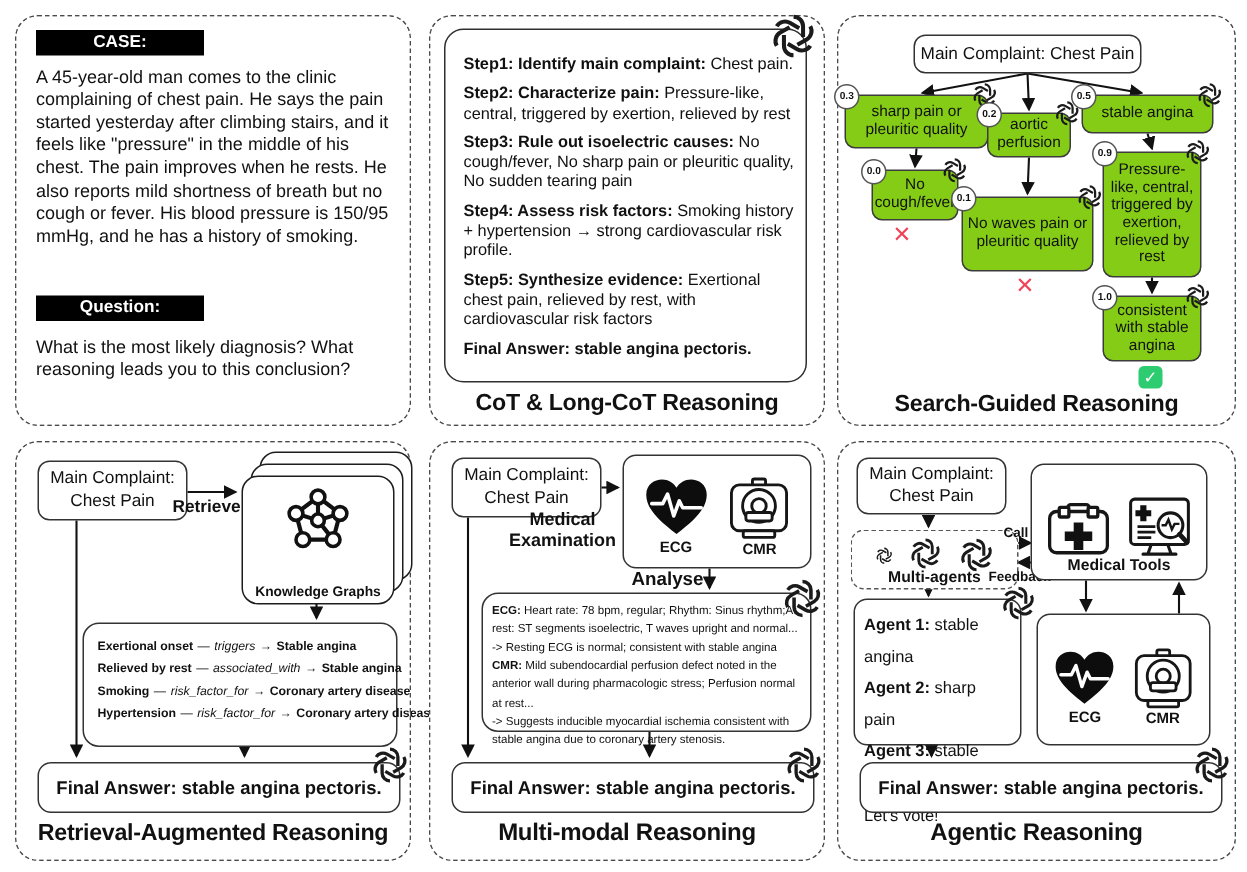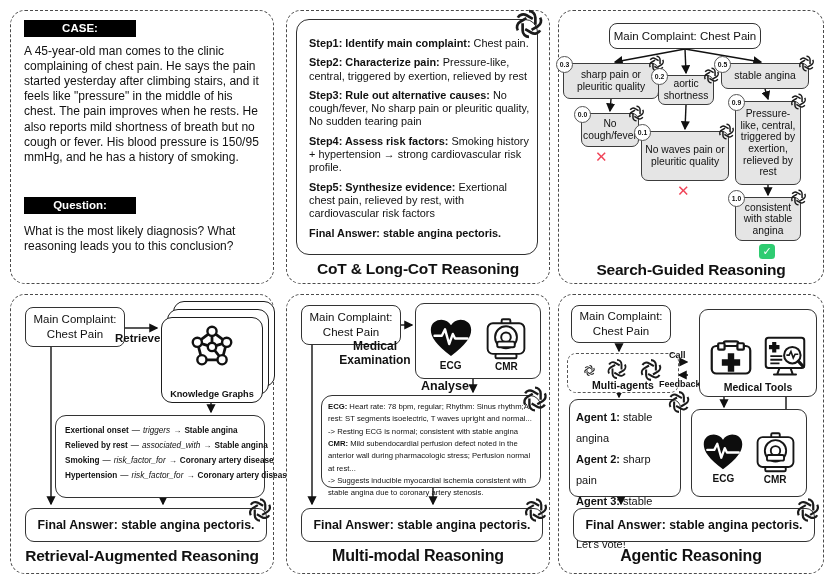--- a/index.html
+++ b/index.html
@@ -20,21 +20,21 @@
   .blackbox{position:absolute;background:#000;color:#fff;font-weight:bold;font-size:11.5px;
             text-align:center;line-height:17px;height:17px}
   .bodytext{position:absolute;font-size:12px;line-height:1.26}
   
   .inner-round{position:absolute;border:1.5px solid #2f2f2f;border-radius:13px;background:#fff}
   .steps{position:absolute;left:12px;right:7px;top:17px}
   .steps p{margin:0 0 6px;font-size:10.9px;line-height:1.22}
   .steps p.final{font-weight:bold;margin-bottom:0}
   .gpt{position:absolute;pointer-events:none}
   
-  .tnode{position:absolute;border:1.4px solid #3c3c3c;border-radius:7px;background:#e5e5e5;
+  .tnode{position:absolute;border:1.4px solid #3c3c3c;border-radius:7px;background:#84cc16;
          display:flex;align-items:center;justify-content:center;text-align:center;
          font-size:10.3px;line-height:1.12;padding:1px 2px;box-sizing:border-box}
   .badge{position:absolute;left:-8px;top:-8px;width:15px;height:15px;border:1.2px solid #555;
          border-radius:50%;background:#fff;font-size:6.8px;font-weight:600;
          display:flex;align-items:center;justify-content:center;z-index:3}
   .tnode .gpt{right:-8px;top:-10px;width:19px;height:19px}
   .cross{position:absolute;color:#f04458;font-size:15px;font-weight:900;line-height:1}
   .check{position:absolute;width:16px;height:15px;background:#2ecc71;border-radius:3.5px;color:#fff;
          font-size:11px;font-weight:bold;display:flex;align-items:center;justify-content:center}
   
@@ -143,21 +143,21 @@
 </div>
 
 <div class="panel" id="p2">
   <div class="inner-round" style="left:9px;top:8px;width:240px;height:234px">
     <svg class="gpt" style="right:-9px;top:-13px;width:34px;height:34px">
         <use href="#gpt"></use>
       </svg>
     <div class="steps">
       <p><b>Step1: Identify main complaint:</b><span> Chest pain.</span></p>
       <p><b>Step2: Characterize pain:</b><span> Pressure-like, central, triggered by exertion, relieved by rest</span></p>
-      <p><b>Step3: Rule out alternative causes:</b><span> No cough/fever, No sharp pain or pleuritic quality, No sudden tearing pain</span></p>
+      <p><b>Step3: Rule out isoelectric causes:</b><span> No cough/fever, No sharp pain or pleuritic quality, No sudden tearing pain</span></p>
       <p><b>Step4: Assess risk factors:</b><span> Smoking history + hypertension → strong cardiovascular risk profile.</span></p>
       <p><b>Step5: Synthesize evidence:</b><span> Exertional chest pain, relieved by rest, with cardiovascular risk factors</span></p>
       <p class="final">Final Answer: stable angina pectoris.</p>
     </div>
   </div>
   <div class="ptitle" style="bottom:5px">CoT &amp; Long-CoT Reasoning</div>
 </div>
 
 <div class="panel" id="p3">
   <svg class="wires">
@@ -176,21 +176,21 @@
     <svg class="gpt">
         <use href="#gpt"></use>
       </svg>
     <span>sharp pain or pleuritic quality</span>
   </div>
   <div class="tnode" style="left:99px;top:64px;width:56px;height:30px">
     <span class="badge">0.2</span>
     <svg class="gpt">
         <use href="#gpt"></use>
       </svg>
-    <span>aortic shortness</span>
+    <span>aortic perfusion</span>
   </div>
   <div class="tnode" style="left:162px;top:52px;width:88px;height:26px">
     <span class="badge">0.5</span>
     <svg class="gpt">
         <use href="#gpt"></use>
       </svg>
     <span>stable angina</span>
   </div>
   <div class="tnode" style="left:22px;top:102px;width:58px;height:34px">
     <span class="badge">0.0</span>
@@ -329,21 +329,21 @@
         <use href="#gpt"></use>
       </svg>
     <svg style="width:26px;height:26px">
         <use href="#gpt"></use>
       </svg>
     <div class="boxlabel" style="bottom:1px;font-size:10.5px">Multi-agents</div>
   </div>
   <div class="slabel" style="left:110px;top:55px;font-size:9px">Call</div>
   <div class="slabel" style="left:100px;top:84px;font-size:9px">Feedback</div>
 
-  <div class="iconbox" style="left:140px;top:14px;width:118px;height:88px">
+  <div class="iconbox" style="left:128px;top:14px;width:118px;height:78px">
     <svg style="width:44px;height:44px">
         <use href="#medkit"></use>
       </svg>
     <svg style="width:44px;height:44px">
         <use href="#monitor"></use>
       </svg>
     <div class="boxlabel">Medical Tools</div>
   </div>
 
   <div class="votebox" style="left:10px;top:104px;width:112px;height:98px">

